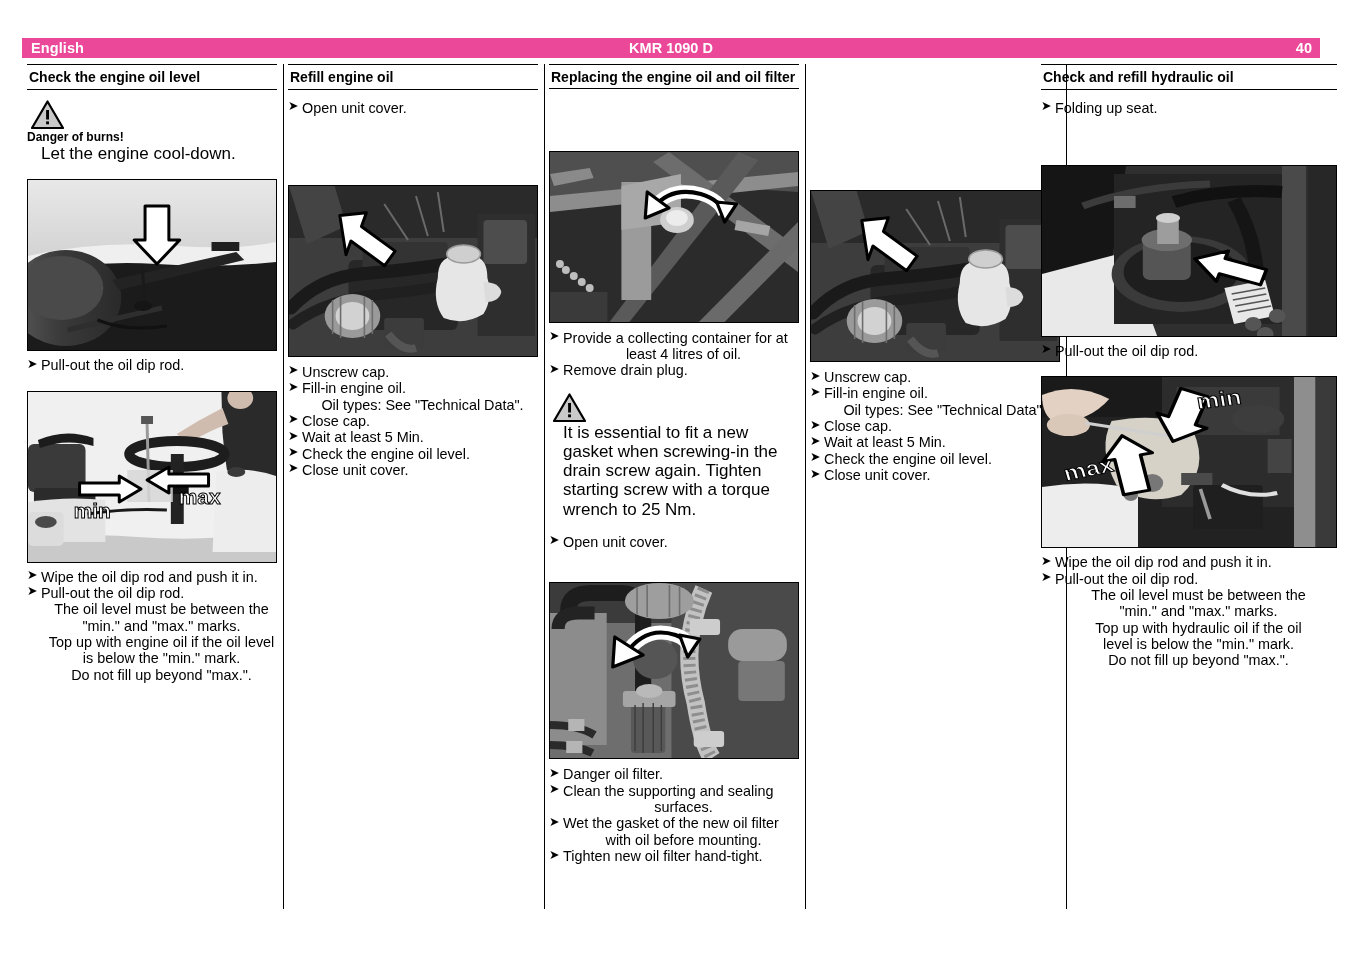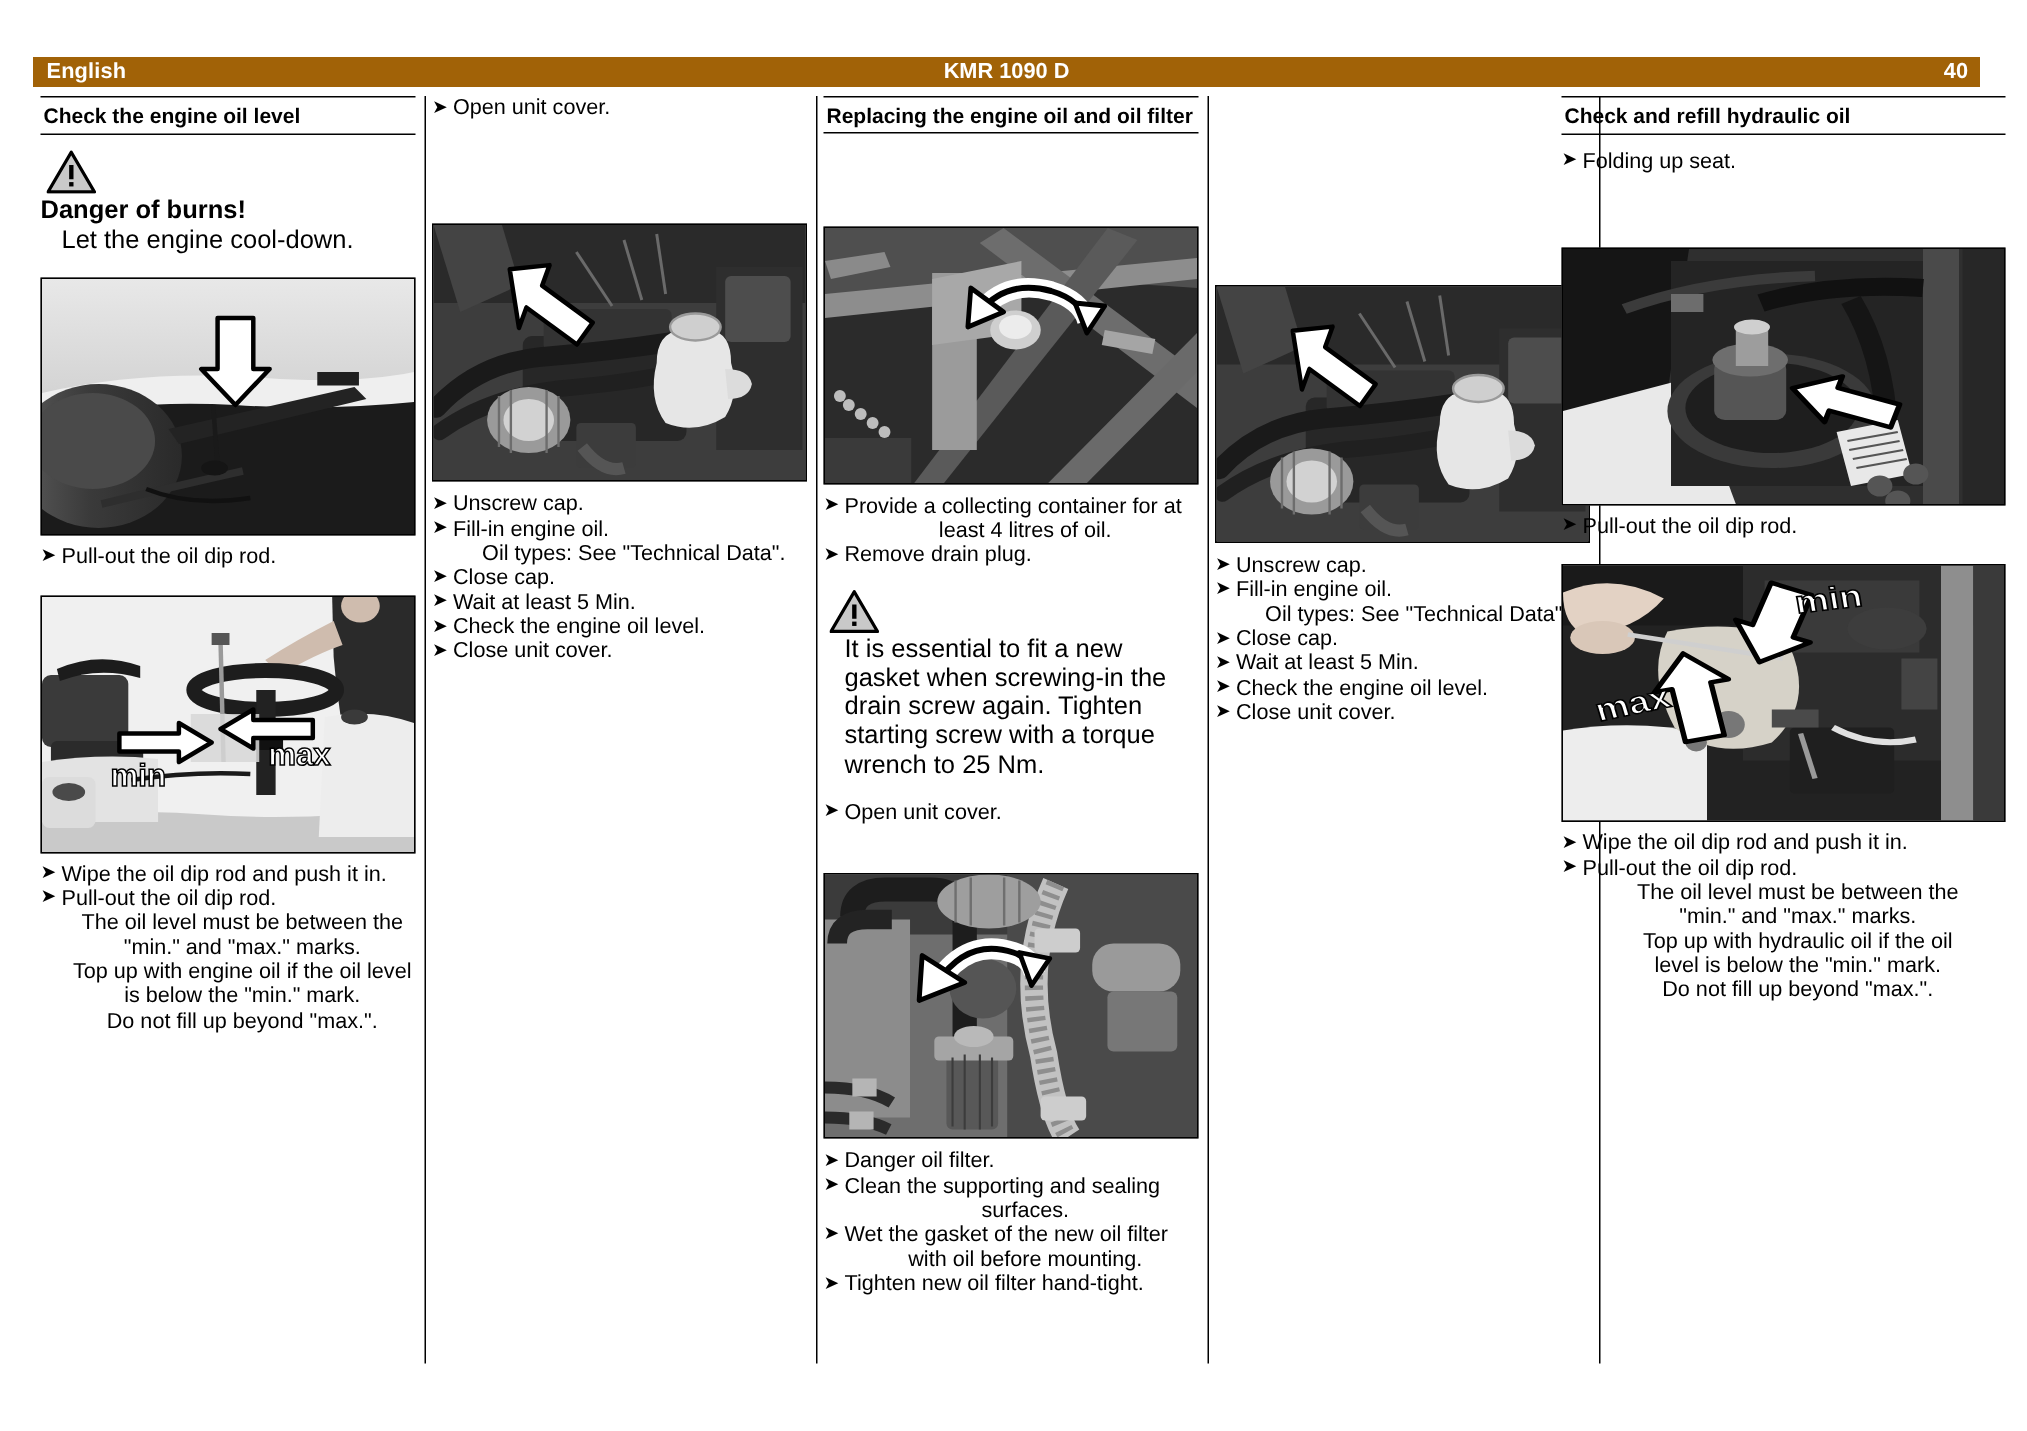--- a/index.html
+++ b/index.html
@@ -8,21 +8,21 @@
     background:#ffffff;
     font-family:"Liberation Sans", sans-serif;
     color:#000;
     overflow:hidden;
   }
   .page{position:relative;width:1351px;height:954px;}
 
   
   .header-bar{
     position:absolute;left:22px;top:38px;width:1298px;height:20px;
-    background:#a16207;color:#fff;
+    background:#ec4899;color:#fff;
     font-weight:bold;font-size:14.5px;
     display:flex;align-items:center;
   }
   .hdr-left{position:absolute;left:9px;top:50%;transform:translateY(-50%);letter-spacing:.1px;}
   .hdr-center{position:absolute;left:0;right:0;text-align:center;top:50%;transform:translateY(-50%);}
   .hdr-right{position:absolute;right:8px;top:50%;transform:translateY(-50%);}
 
   
   .vdiv{position:absolute;width:1px;background:#000;top:64px;height:845px;}
 
@@ -44,21 +44,21 @@
     font-size:14.4px;line-height:1.135;
   }
   ul.steps li .mk{
     position:absolute;left:0;top:-0.5px;font-size:12.5px;line-height:1.25;
   }
   ul.steps li .sub{display:block;padding-left:5px;text-align:center;}
 
   
   .warn-tri{position:relative;width:33px;height:29px;margin:2px 0 1px 4px;}
   .warn-tri svg{display:block;}
-  .warn-title{font-weight:bold;font-size:17px;line-height:1.2;}
+  .warn-title{font-weight:bold;font-size:12px;line-height:1.2;}
   .warn-body{font-size:17px;line-height:1.135;padding-left:14px;}
 
   
   .photo{position:relative;border:1.2px solid #000;overflow:hidden;background:#7a7a7a;}
   .photo svg{display:block;width:100%;height:100%;}
 </style>
 </head>
 <body>
 
 <div class="page">
@@ -179,20 +179,21 @@
           <span class="sub">Top up with engine oil if the oil level</span>
           <span class="sub">is below the "min." mark.</span>
           <span class="sub">Do not fill up beyond "max.".</span>
         </li>
       </ul>
     </div>
   </div>
 
   <div class="col" style="left:288px;width:250px">
     <div class="col-inner">
+      <div class="sect-title">Refill engine oil</div>
 
       <ul class="steps">
         <li>
           <span class="mk">➤</span>
           <span>Open unit cover.</span>
         </li>
       </ul>
 
       <div class="photo" style="margin-top:69px;height:170px">
         <svg viewBox="0 0 250 170" preserveAspectRatio="none">

